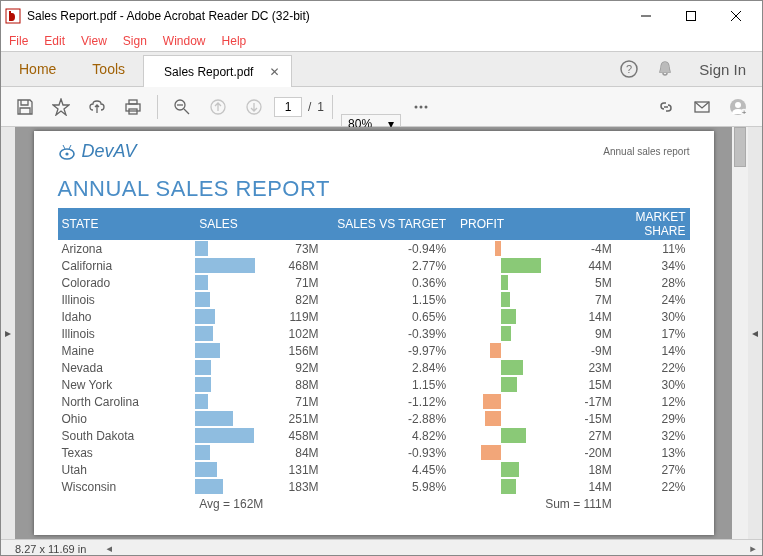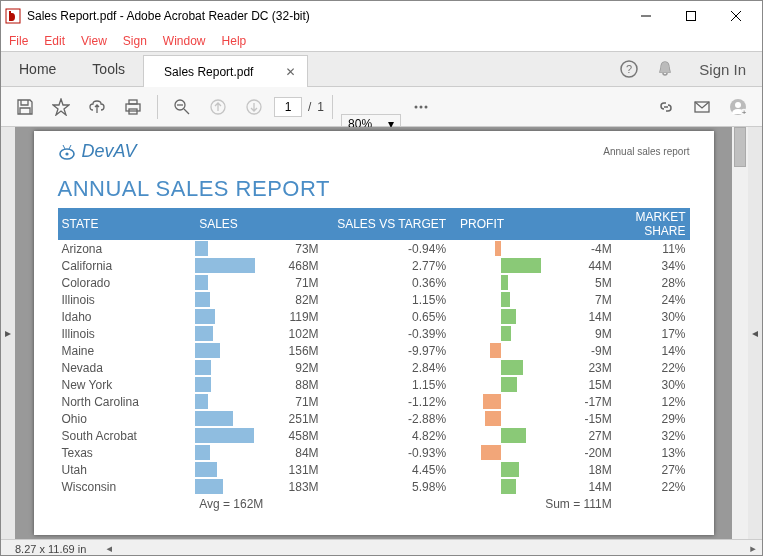--- a/index.html
+++ b/index.html
@@ -12,22 +12,22 @@
   .titlebar .winbtns { display: flex; }
   .titlebar .winbtn { width: 45px; height: 28px; display: flex; align-items: center; justify-content: center; cursor: pointer; }
   .titlebar .winbtn svg { width: 10px; height: 10px; }
   
   
   .menubar { height: 20px; display: flex; align-items: center; padding: 0 8px; gap: 16px; font-size: 12px; color: #ef4444; }
   .menubar span { cursor: pointer; }
   
   
   .tabrow { height: 36px; background: #ededed; border-top: 1px solid #ccc; border-bottom: 1px solid #ccc; display: flex; align-items: stretch; }
-  .tabrow .hometab { padding: 0 18px; display: flex; align-items: center; font-size: 14px; color: #404040; cursor: pointer; }
-  .tabrow .doctab { background: #fff; border-top: 1px solid #ccc; border-left: 1px solid #ccc; border-right: 1px solid #ccc; margin-top: 2px; padding: 0 10px 0 20px; display: flex; align-items: center; position: relative; top: 1px; gap: 16px; }
+  .tabrow .hometab { padding: 0 18px; display: flex; align-items: center; font-size: 14px; color: #a16207; cursor: pointer; }
+  .tabrow .doctab { background: #fff; border-top: 1px solid #ccc; border-left: 1px solid #ccc; border-right: 1px solid #ccc; margin-top: 2px; padding: 0 10px 0 20px; display: flex; align-items: center; position: relative; top: 1px; }
   .tabrow .doctab .tabclose { margin-left: 14px; width: 14px; height: 14px; display: flex; align-items: center; justify-content: center; color: #666; cursor: pointer; }
   .tabrow .spacer { flex: 1; }
   .tabrow .ricon { width: 36px; display: flex; align-items: center; justify-content: center; color: #555; cursor: pointer; }
   .tabrow .signin { padding: 0 16px; display: flex; align-items: center; font-size: 15px; color: #555; cursor: pointer; }
   
   
   .toolbar { height: 40px; background: #f7f7f7; border-bottom: 1px solid #ccc; display: flex; align-items: center; padding: 0 8px; gap: 4px; }
   .toolbar .tbtn { width: 32px; height: 32px; display: flex; align-items: center; justify-content: center; color: #555; cursor: pointer; }
   .toolbar .tbtn svg { width: 18px; height: 18px; }
   .toolbar .sep { width: 1px; height: 24px; background: #ccc; margin: 0 4px; }
@@ -385,21 +385,21 @@
               </td>
               <td class="sales-val">251M</td>
               <td class="svt neg">-2.88%</td>
               <td class="profit-bar">
                 <div class="pbar-neg" style="width:16px"></div>
               </td>
               <td class="profit-val">-15M</td>
               <td class="ms">29%</td>
             </tr>
             <tr>
-              <td class="state">South Acrobat</td>
+              <td class="state">South Dakota</td>
               <td class="sales-bar">
                 <div class="bar" style="left:0;width:59px"></div>
               </td>
               <td class="sales-val">458M</td>
               <td class="svt ">4.82%</td>
               <td class="profit-bar">
                 <div class="pbar-pos" style="width:25px"></div>
               </td>
               <td class="profit-val">27M</td>
               <td class="ms">32%</td>

